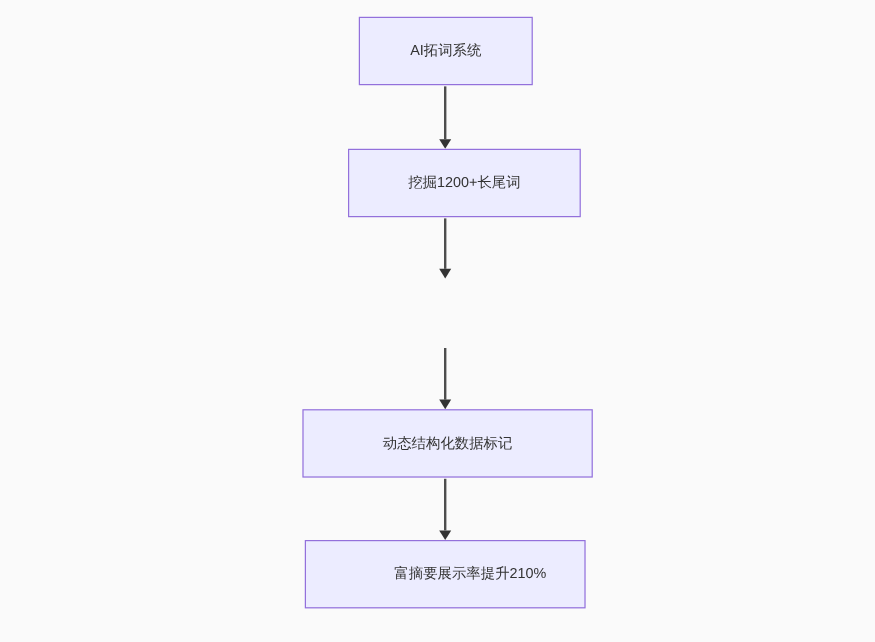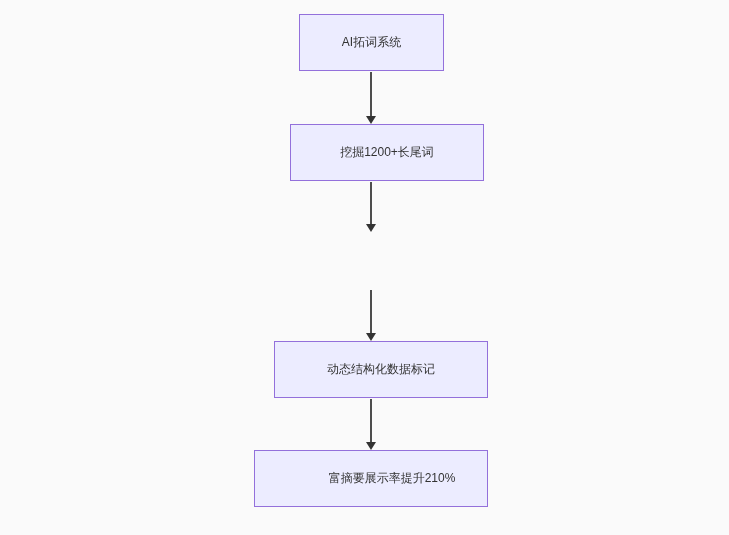--- a/index.html
+++ b/index.html
@@ -28,21 +28,21 @@
     line-height: 1.2;
     display: flex;
     align-items: center;
     justify-content: center;
     text-align: center;
     white-space: nowrap;
   }
   .n0 { left: 299px; top: 14px;  width: 145px; height: 57px; }
   .n1 { left: 274px; top: 124px; width: 194px; height: 57px; margin-left: 16px; }
   .n2 { left: 261px; top: 232px; width: 220px; height: 57px; }
-  .n3 { left: 274px; top: 341px; width: 214px; height: 57px; }
+  .n3 { left: 252px; top: 341px; width: 242px; height: 57px; }
   .n4 { left: 254px; top: 450px; width: 234px; height: 57px; padding-left: 42px; }
   .edge {
     position: absolute;
     left: 370px;
     width: 1.5px;
     background: #4d4d4d;
   }
   .edge::after {
     content: "";
     position: absolute;

